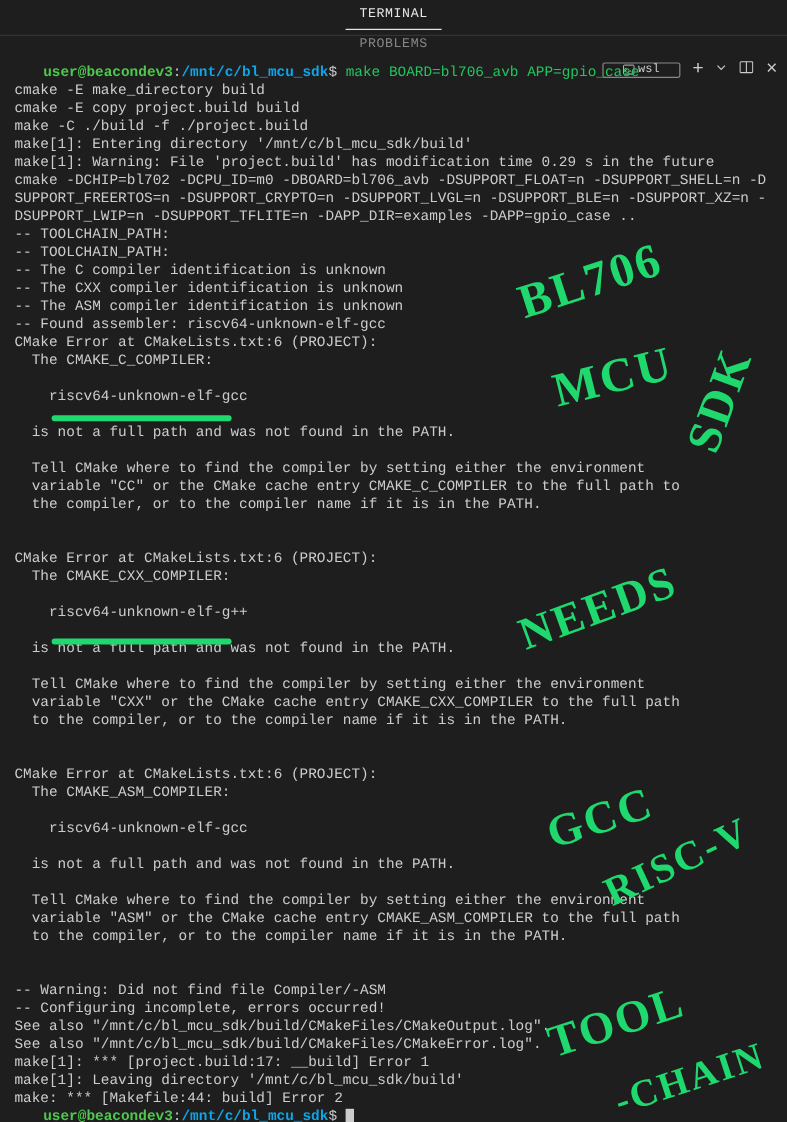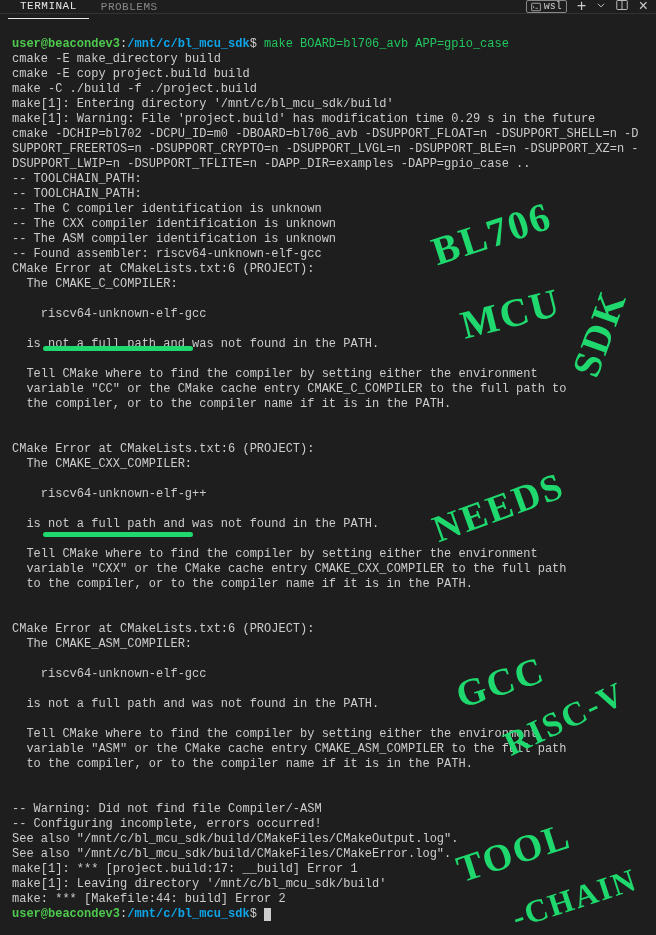--- a/index.html
+++ b/index.html
@@ -9,24 +9,25 @@
     height: 935px;
     font-family: Consolas, "Courier New", monospace;
     font-size: 12px;
     color: #cccccc;
     overflow: hidden;
     position: relative;
   }
   .tab-bar {
     display: flex;
     align-items: center;
-    height: 14px;
+    height: 30px;
     background: #1e1e1e;
     border-bottom: 1px solid #333;
     padding: 0 8px;
+    flex-direction: column;
   }
   .tab {
     padding: 6px 12px;
     font-size: 11px;
     color: #888;
     text-transform: uppercase;
     letter-spacing: 0.5px;
     cursor: pointer;
   }
   .tab.active {
@@ -37,33 +38,33 @@
     margin-left: auto;
     display: flex;
     align-items: center;
     gap: 10px;
     color: #ccc;
     font-size: 12px;
   }
   .tab-right .icon-box {
     border: 1px solid #888;
     border-radius: 2px;
-    padding: 0 4px;
+    padding: 0 16px;
     font-size: 10px;
     display: inline-flex;
     align-items: center;
     gap: 3px;
   }
   .terminal-body {
     padding: 8px 12px;
     line-height: 1.25;
     white-space: pre-wrap;
     word-break: break-all;
   }
-  .prompt-user { color: #4ec94e; font-weight: bold; }
+  .prompt-user { color: #4ec94e; font-weight: bold; margin-left: 24px; }
   .prompt-path { color: #0ea5e9; font-weight: bold; }
   .prompt-dollar { color: #cccccc; }
   .cmd { color: #22c55e; }
   .out { color: #cccccc; }
   .annotation-layer {
     position: absolute;
     top: 0; left: 0;
     pointer-events: none;
   }
   .hand {

